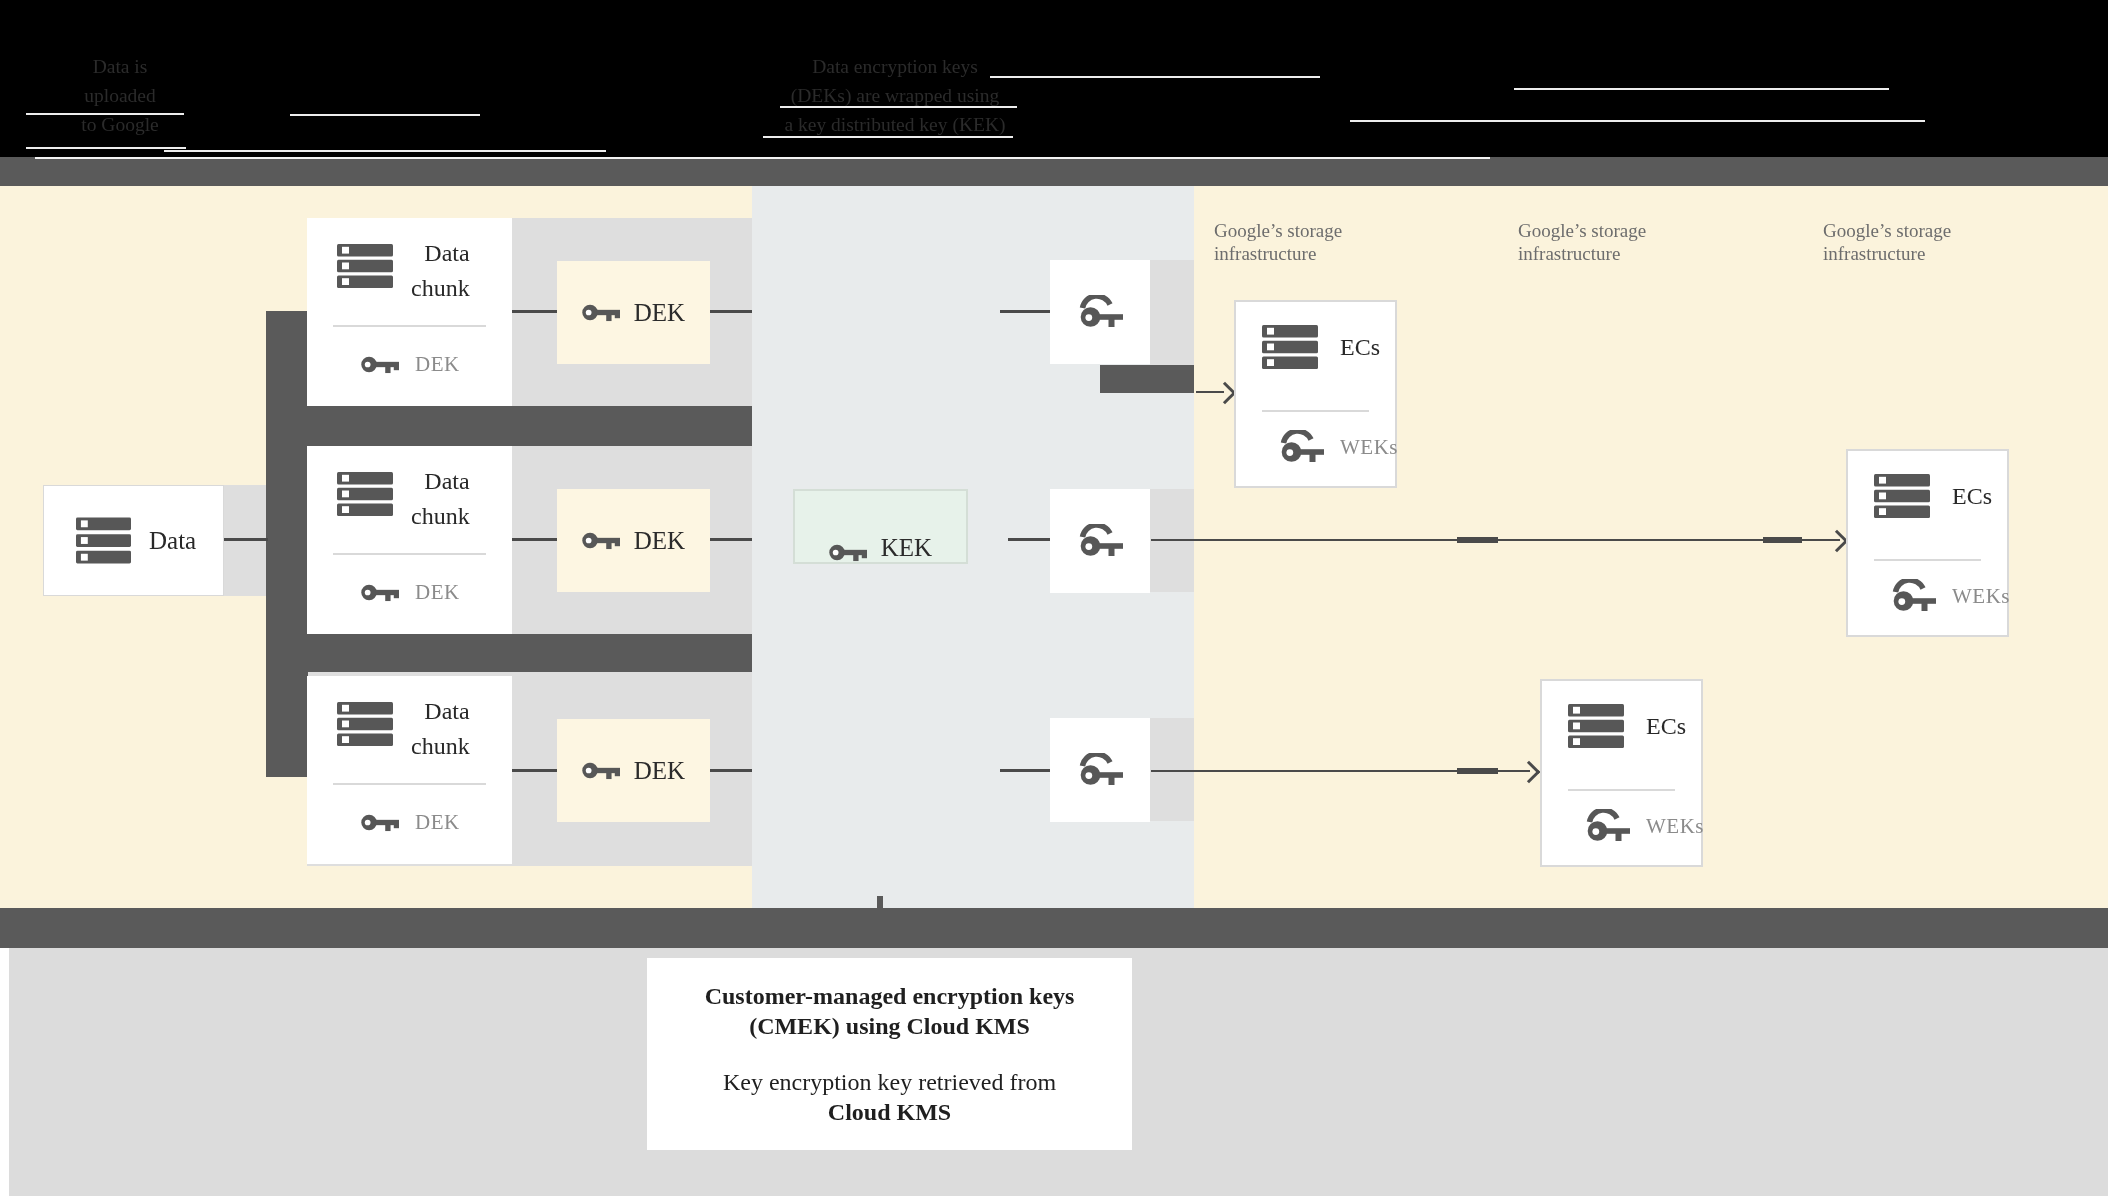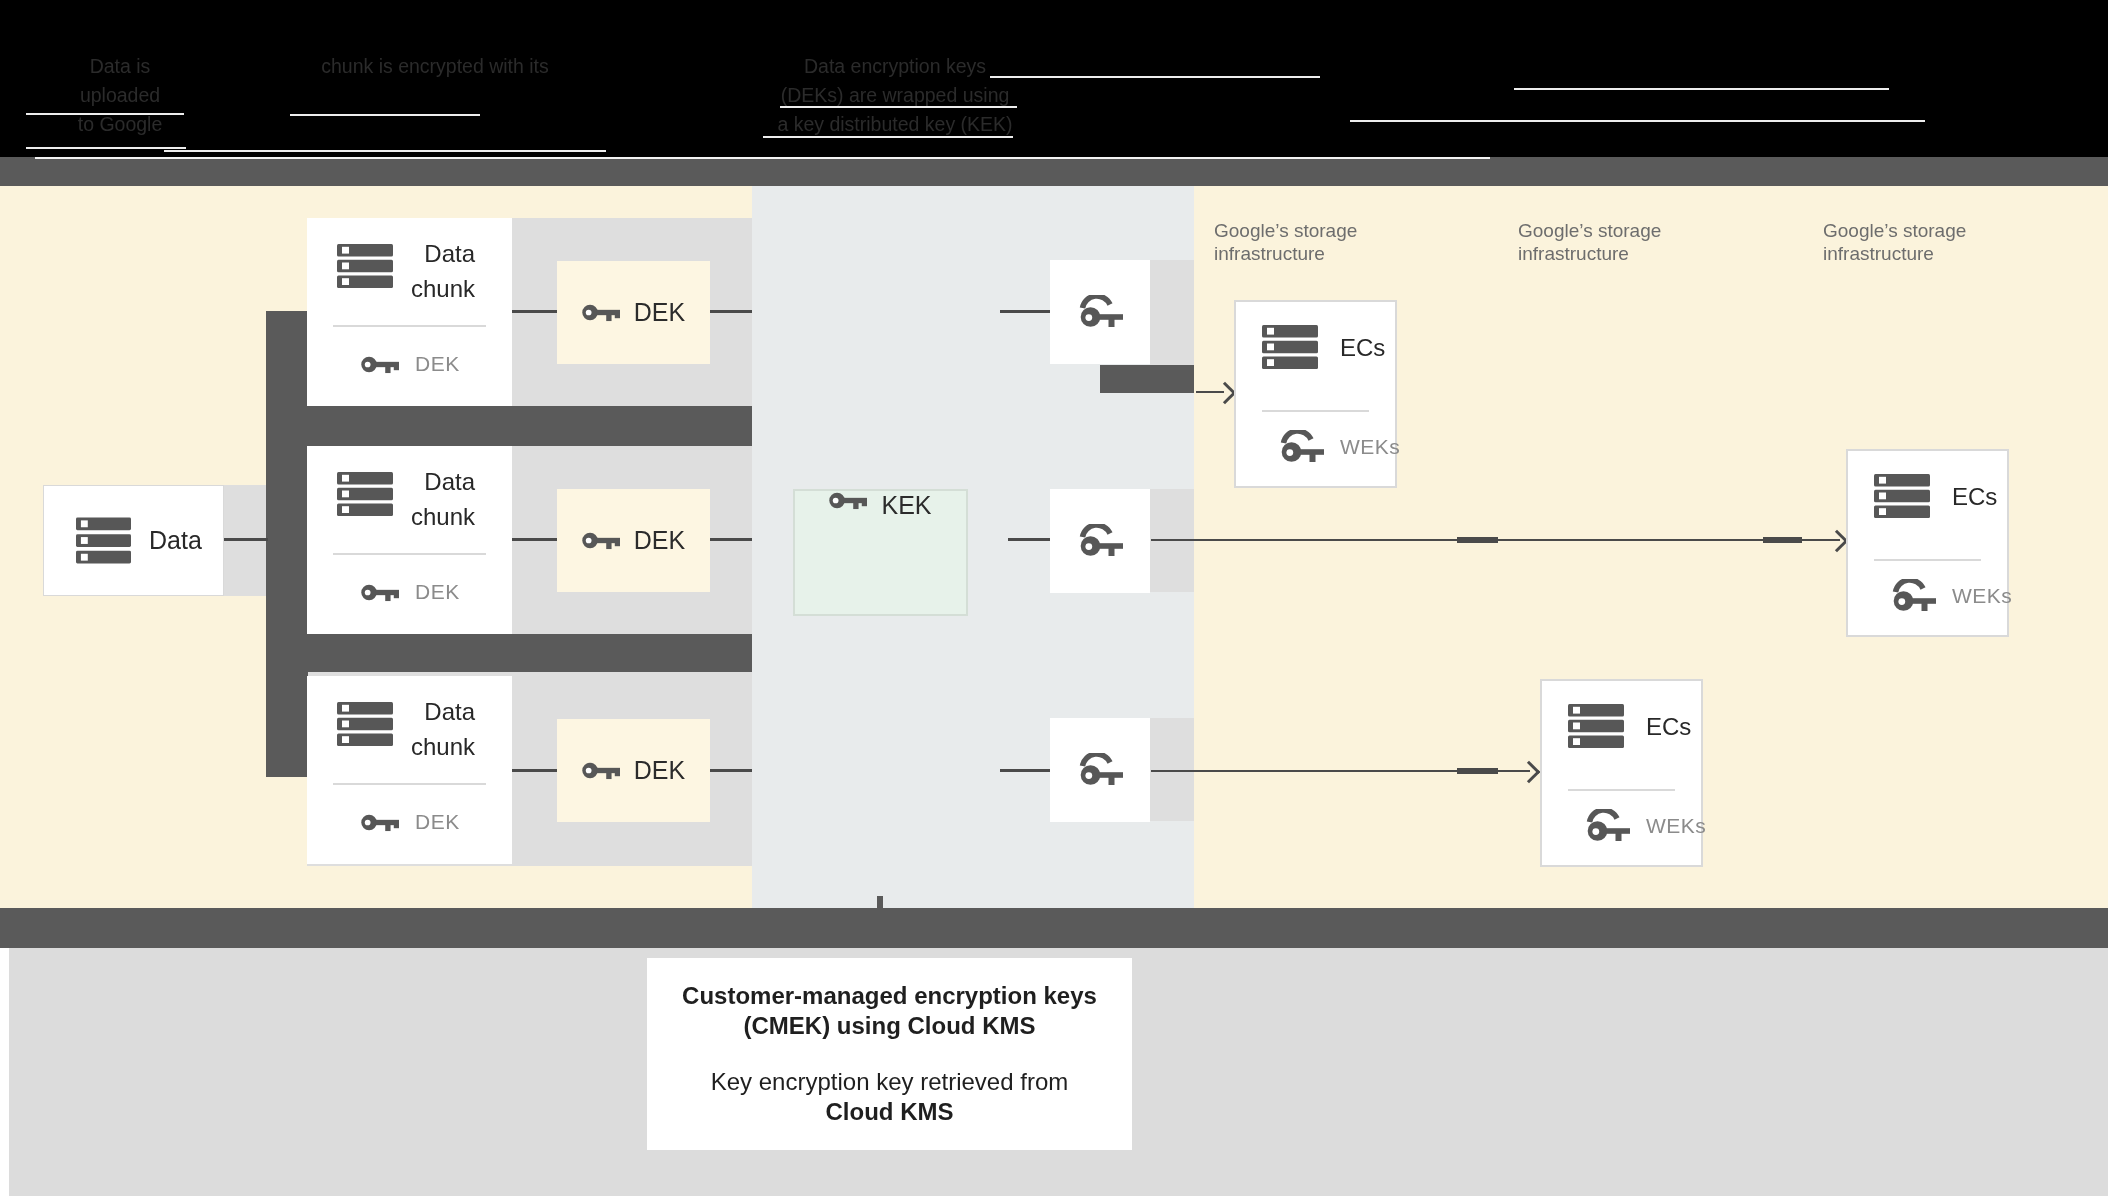--- a/index.html
+++ b/index.html
@@ -3,21 +3,21 @@
 <meta charset="utf-8">
 <style>
   :root{
     --cream:#fbf3dc; --panel:#e8ebec; --band:#dedede; --dark:#5a5a5a;
     --line:#4a4a4a; --icon:#575757; --text:#282828; --muted:#8b8b8b;
     --label:#6d6d6d; --kekfill:#e7f2ea; --kekborder:#d4ded6; --dekfill:#fdf6e2;
     --border:#d9d9d9; --bottom:#dcdcdc; --headertext:#2b2b2b;
   }
   html,body{margin:0;padding:0;background:#fff;}
   #canvas{position:relative;width:2108px;height:1196px;overflow:hidden;
-    font-family:Liberation Sans, sans-serif; color:var(--text);}
+    font-family:Liberation Serif, serif; color:var(--text);}
   .abs{position:absolute;}
 
   
   .hdr{left:0;top:0;width:2108px;height:157px;background:#000;}
   .hcol{position:absolute;top:52px;text-align:center;font-size:19.5px;line-height:29px;
         color:var(--headertext);}
   .hcol div{white-space:nowrap;}
   .wline{position:absolute;height:2px;background:rgba(255,255,255,.93);}
 
   .strip{left:0;width:2108px;background:var(--dark);}
@@ -43,23 +43,23 @@
   .chunk{left:307px;width:205px;height:188px;}
   .card-icon{position:absolute;left:30px;top:26px;}
   .card-title{position:absolute;left:104px;top:18px;font-size:24px;line-height:35px;}
   .card-div{position:absolute;left:26px;right:26px;top:107px;height:2px;background:var(--border);}
   .card-keyrow{position:absolute;left:54px;top:134px;display:flex;align-items:center;gap:16px;}
   .card-keylabel{font-size:21px;color:var(--muted);letter-spacing:.5px;}
 
   .dek{left:557px;width:153px;height:103px;background:var(--dekfill);
        display:flex;align-items:center;justify-content:center;gap:14px;}
   .dek span,.kek span{font-size:25px;color:#2b2b2b;}
-  .kek{left:793px;width:175px;height:127px;background:var(--kekfill);
+  .kek{left:793px;width:175px;height:75px;background:var(--kekfill);
        border:2px solid var(--kekborder);box-sizing:border-box;
-       display:flex;align-items:flex-start;justify-content:center;gap:14px;}
+       display:flex;align-items:flex-end;justify-content:center;gap:14px;}
   .keybox{left:1050px;width:100px;height:104px;background:#fff;
           display:flex;align-items:center;justify-content:center;}
   .patch{left:1150px;width:44px;background:var(--band);}
 
   .ecs{width:163px;height:188px;}
   .ecs .card-title{top:28px;}
   .ecs .card-div{top:108px;}
   .ecs .wek-row{position:absolute;left:42px;top:128px;display:flex;align-items:center;gap:16px;}
 
   .databox{left:43px;top:299px;width:181px;height:111px;border-width:1px;
@@ -84,21 +84,20 @@
 
 <div id="canvas">
 
   <div class="abs hdr">
     <div class="hcol" style="left:20px;width:200px;">
       <div>Data is</div>
       <div>uploaded</div>
       <div>to Google</div>
     </div>
     <div class="hcol" style="left:255px;width:360px;">
-      <div>chunk is encrypted with its</div>
     </div>
     <div class="hcol" style="left:750px;width:290px;">
       <div>Data encryption keys</div>
       <div>(DEKs) are wrapped using</div>
       <div>a key distributed key (KEK)</div>
     </div>
     <div class="hcol" style="left:1320px;width:616px;top:55px;">
     </div>
 
     <div class="wline" style="left:26px;top:113px;width:158px;"></div>

